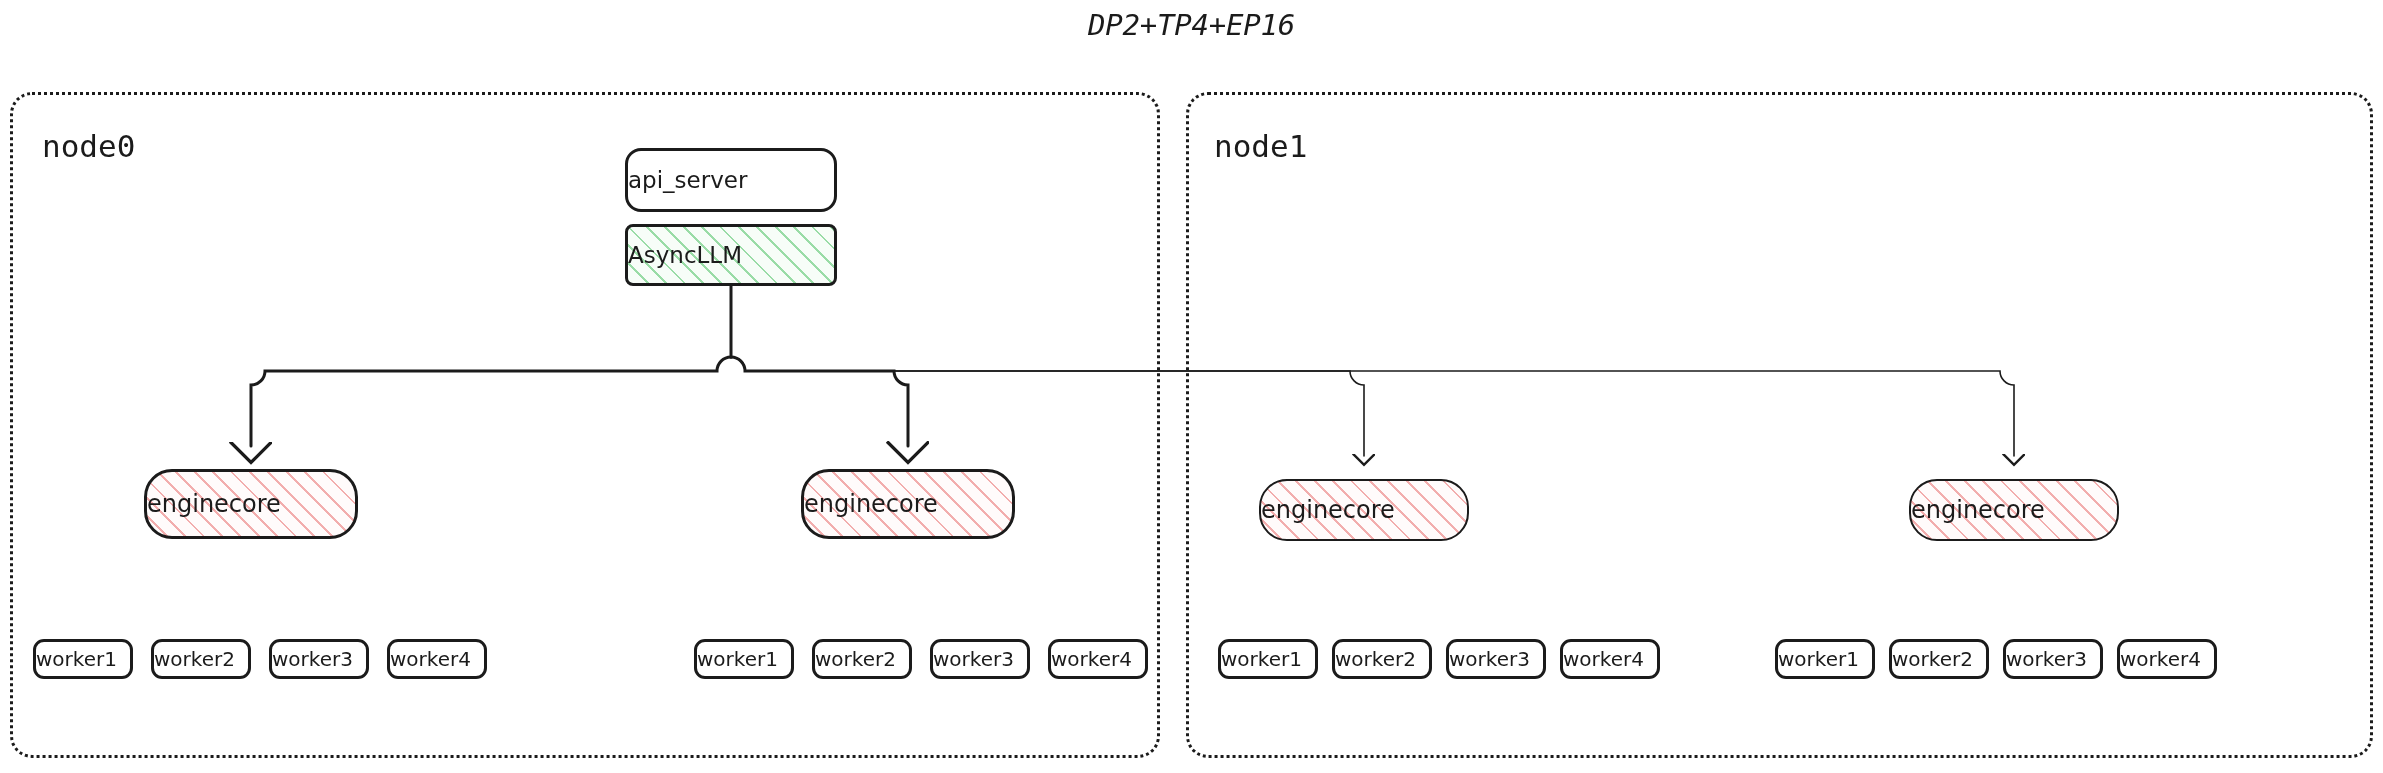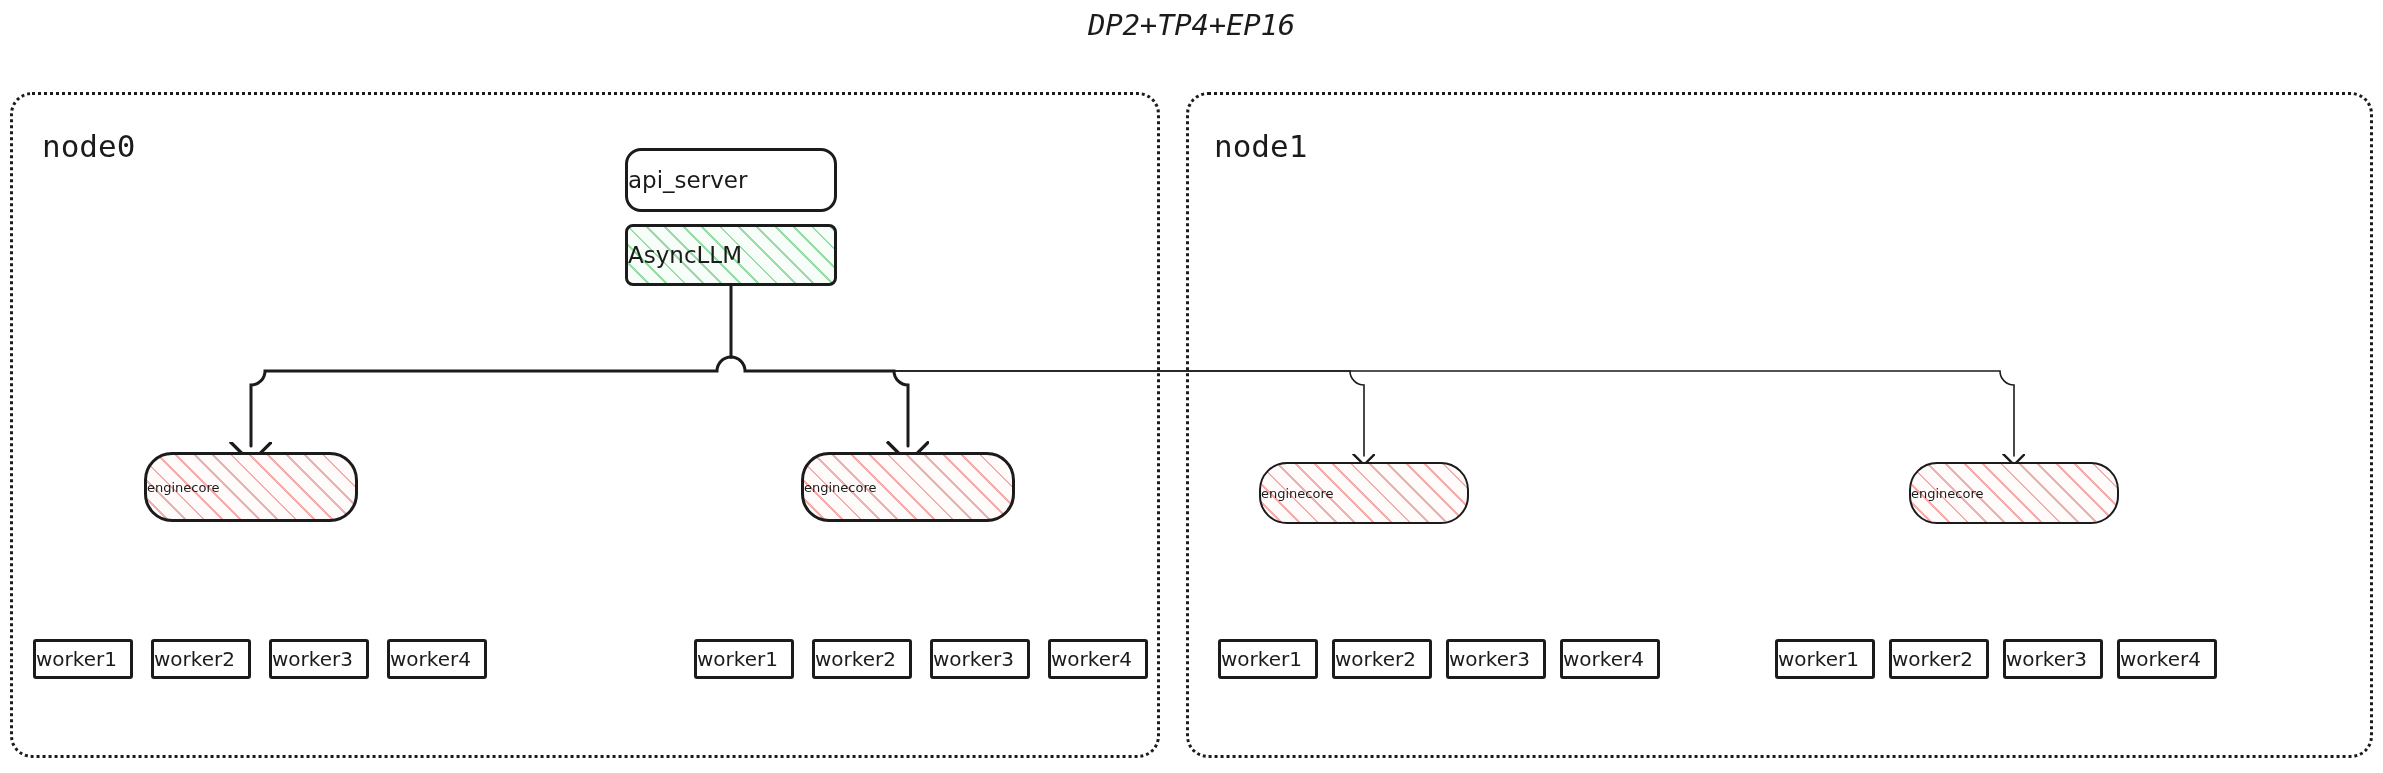--- a/index.html
+++ b/index.html
@@ -74,33 +74,34 @@
     border-radius: 8px;
     background-color: #f7fdf8;
     background-image: repeating-linear-gradient(
         45deg,
         rgba(137, 214, 152, 0.85) 0px,
         rgba(137, 214, 152, 0.85) 2px,
         rgba(255,255,255,0) 2px,
         rgba(255,255,255,0) 13px);
   }
   .blk-engine {
-    font-size: 13px;
+    font-size: 24px;
     border-radius: 28px;
     background-color: #fffbfb;
     background-image: repeating-linear-gradient(
         45deg,
         rgba(240, 160, 160, 0.85) 0px,
         rgba(240, 160, 160, 0.85) 2px,
         rgba(255,255,255,0) 2px,
         rgba(255,255,255,0) 13px);
+    margin-top: 17px;
   }
   .blk-worker {
     font-size: 20px;
-    border-radius: 3px;
+    border-radius: 11px;
   }
 
   
   #wires {
     position: absolute;
     left: 0;
     top: 0;
     width: 2383px;
     height: 773px;
     pointer-events: none;

